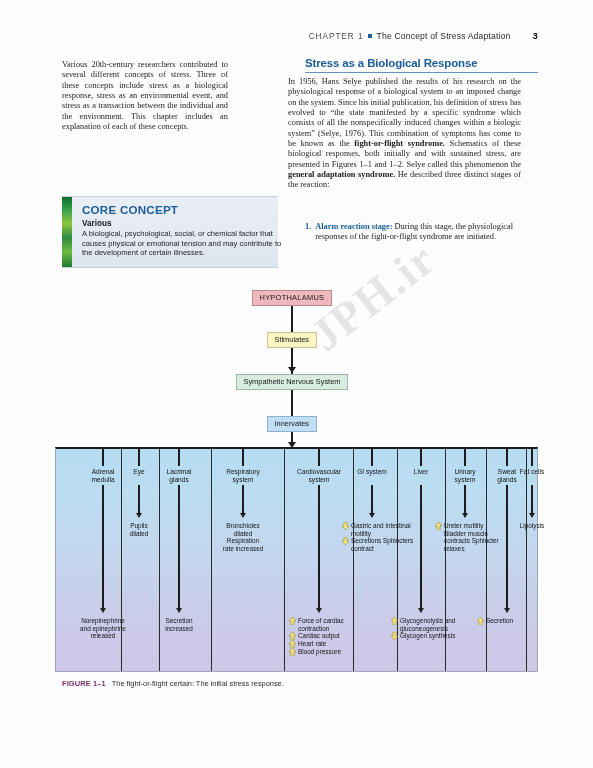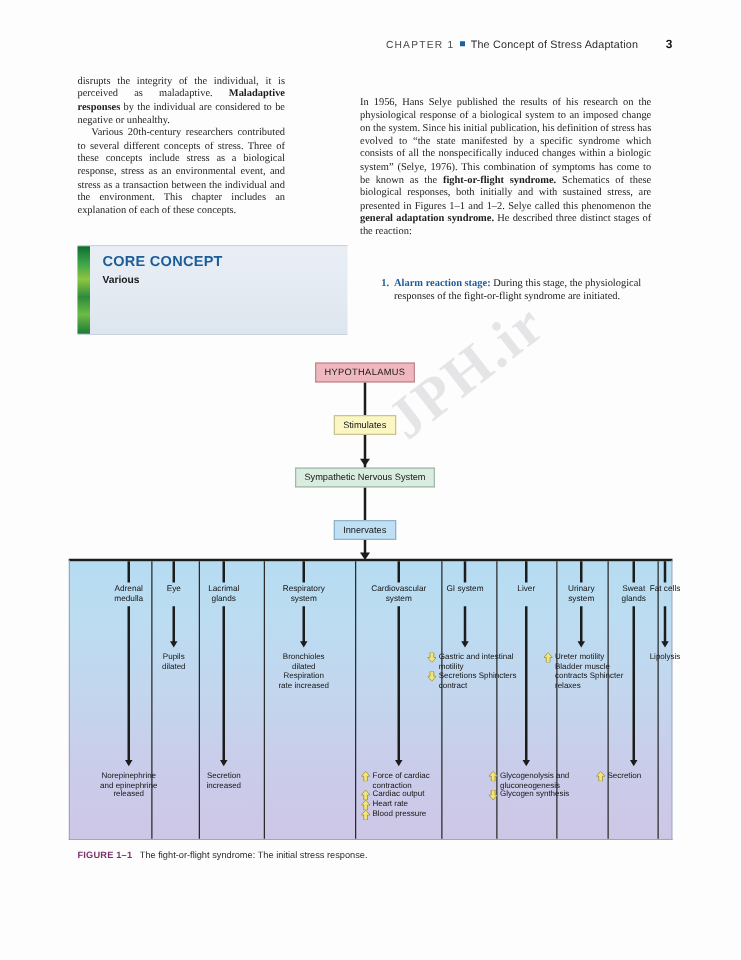--- a/index.html
+++ b/index.html
@@ -173,30 +173,31 @@
 </head>
 <body>
 
 <div id="page">
 
   <div class="runhead">
     <span class="chap">CHAPTER 1</span><span class="sq"></span><span class="ttl">The Concept of Stress Adaptation</span><span class="pno">3</span>
   </div>
 
   <div class="col" id="colL">
-      <p>disrupts the integrity of the individual, it is perceived as maladaptive. <b>Maladaptive responses</b> by the individual are considered to be negative or unhealthy.</p>
       <p>Various 20th-century researchers contributed to several different concepts of stress. Three of these concepts include stress as a biological response, stress as an environmental event, and stress as a transaction between the individual and the environment. This chapter includes an explanation of each of these concepts.</p>
     </div>
 
   <div id="coreconcept">
     <div class="bar"></div>
     <div class="cc-title">CORE CONCEPT</div>
     <div class="cc-term">Various</div>
+    <div class="cc-def">A biological, psychological, social, or chemical factor that causes physical or emotional tension and may contribute to the development of certain illnesses.</div>
   </div>
 
+  <div class="sechead">Stress as a Biological Response</div>
 
   <div class="col" id="colR">
       <p>In 1956, Hans Selye published the results of his research on the physiological response of a biological system to an imposed change on the system. Since his initial publication, his definition of stress has evolved to “the state manifested by a specific syndrome which consists of all the nonspecifically induced changes within a biologic system” (Selye, 1976). This combination of symptoms has come to be known as the <b>fight-or-flight syndrome.</b> Schematics of these biological responses, both initially and with sustained stress, are presented in Figures 1–1 and 1–2. Selye called this phenomenon the <b>general adaptation syndrome.</b> He described three distinct stages of the reaction:</p>
     </div>
 
   <div class="numlist" id="numlist">
       <div class="li">
         <span class="n">1.</span>
         <span class="tx"><b>Alarm reaction stage:</b> During this stage, the physiological responses of the fight-or-flight syndrome are initiated.</span>
       </div>
@@ -372,16 +373,16 @@
       <div class="organlbl" style="width: 62px; left: 445px; top: 19px;">Fat cells</div>
       <div class="stem" style="left: 475.3px; top: 36px; height: 31px;"></div>
       <div class="stemhead" style="left: 472.6px; top: 64px;"></div>
       <div class="stem" style="left: 475.3px; top: 0px; height: 17px;"></div>
       <div class="efflbl" style="top: 73px; width: 74px; left: 439px;">
         <div>Lipolysis</div>
       </div>
     </div>
 
   <div id="figcap">
-    <span class="lbl">FIGURE 1–1</span><span>The fight-or-flight syndrome: The initial stress response.</span>
+    <span class="lbl">FIGURE 1–1</span><span>The fight-or-flight certain: The initial stress response.</span>
   </div>
 
 </div>
 
 </body></html>

